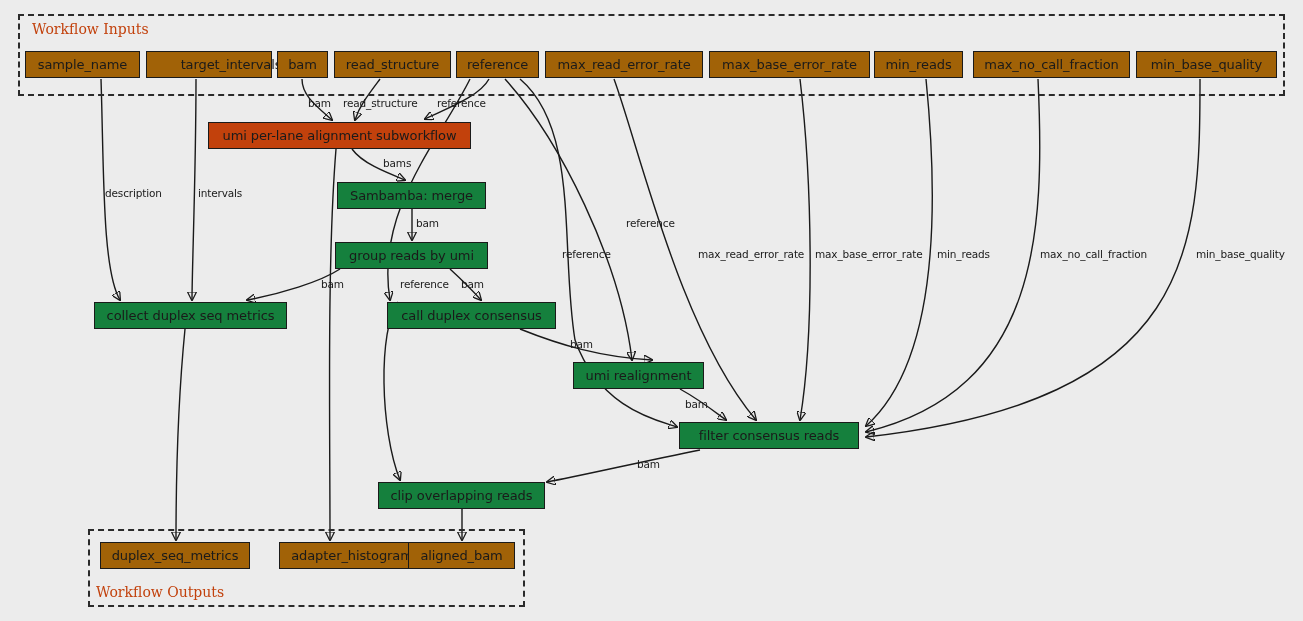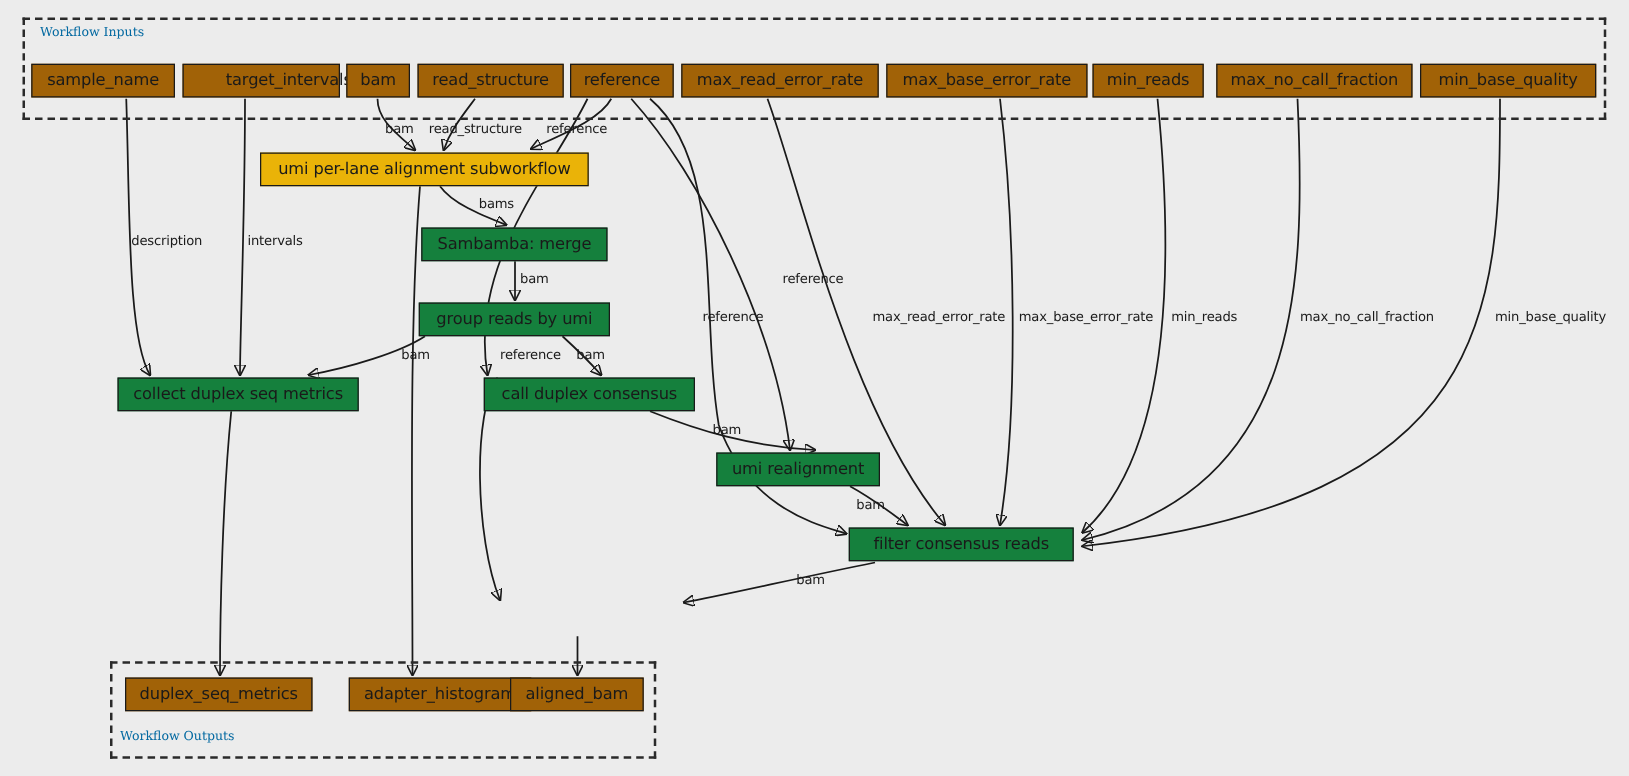--- a/index.html
+++ b/index.html
@@ -22,22 +22,22 @@
   }
   .group-box {
     position: absolute;
     border: 2px dashed #2a2a2a;
     background: transparent;
     box-sizing: border-box;
   }
   .group-label {
     position: absolute;
     font-family: "DejaVu Serif", serif;
-    font-size: 10px;
-    color: #0369a1;
+    font-size: 14px;
+    color: #c2410c;
     white-space: nowrap;
   }
   .node {
     position: absolute;
     box-sizing: border-box;
     border: 1.3px solid #1a1a1a;
     display: flex;
     align-items: center;
     justify-content: center;
     font-size: 13px;
@@ -46,21 +46,21 @@
     line-height: 1;
     letter-spacing: -0.1px;
   }
   .node.io {
     background: #a16207;
   }
   .node.process {
     background: #15803d;
   }
   .node.subworkflow {
-    background: #eab308;
+    background: #c2410c;
   }
   .edge-label {
     position: absolute;
     font-size: 10.5px;
     color: #1a1a1a;
     white-space: nowrap;
     line-height: 1;
     letter-spacing: -0.15px;
   }
   svg.edges {
@@ -154,20 +154,21 @@
   <div class="node io" style="left:973px; top:51px; width:157px; height:27px;">max_no_call_fraction</div>
   <div class="node io" style="left:1136px; top:51px; width:141px; height:27px;">min_base_quality</div>
 
   <div class="node subworkflow" style="left:208px; top:122px; width:263px; height:27px;">umi per-lane alignment subworkflow</div>
   <div class="node process" style="left:337px; top:182px; width:149px; height:27px;">Sambamba: merge</div>
   <div class="node process" style="left:335px; top:242px; width:153px; height:27px;">group reads by umi</div>
   <div class="node process" style="left:94px; top:302px; width:193px; height:27px;">collect duplex seq metrics</div>
   <div class="node process" style="left:387px; top:302px; width:169px; height:27px;">call duplex consensus</div>
   <div class="node process" style="left:573px; top:362px; width:131px; height:27px;">umi realignment</div>
   <div class="node process" style="left:679px; top:422px; width:180px; height:27px;">filter consensus reads</div>
+  <div class="node process" style="left:378px; top:482px; width:167px; height:27px;">clip overlapping reads</div>
 
   <div class="node io" style="left:100px; top:542px; width:150px; height:27px;">duplex_seq_metrics</div>
   <div class="node io" style="left:257px; top:542px; width:146px; height:27px;margin-left:22px;">adapter_histogram</div>
   <div class="node io" style="left:408px; top:542px; width:107px; height:27px;">aligned_bam</div>
 
   <div class="edge-label" style="left:308px; top:98px;">bam</div>
   <div class="edge-label" style="left:343px; top:98px;">read_structure</div>
   <div class="edge-label" style="left:437px; top:98px;">reference</div>
   <div class="edge-label" style="left:383px; top:158px;">bams</div>
   <div class="edge-label" style="left:105px; top:188px;">description</div>

